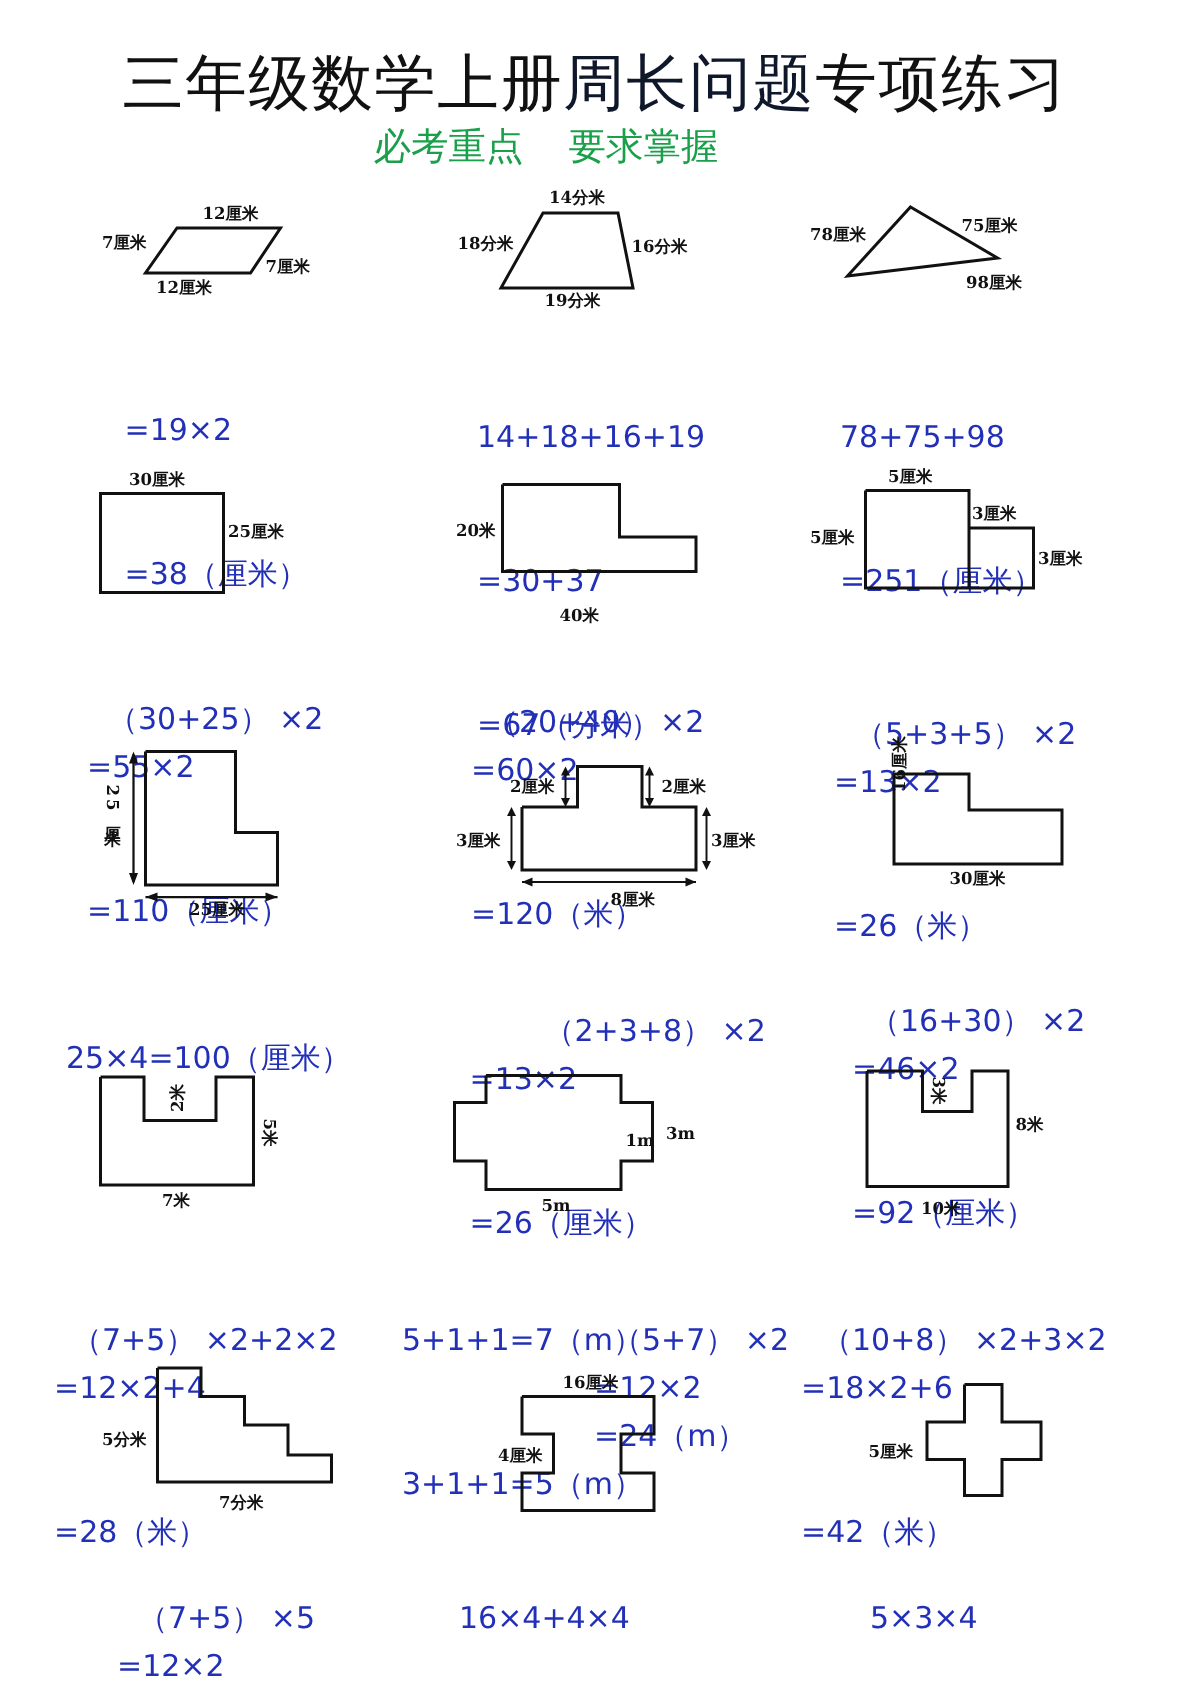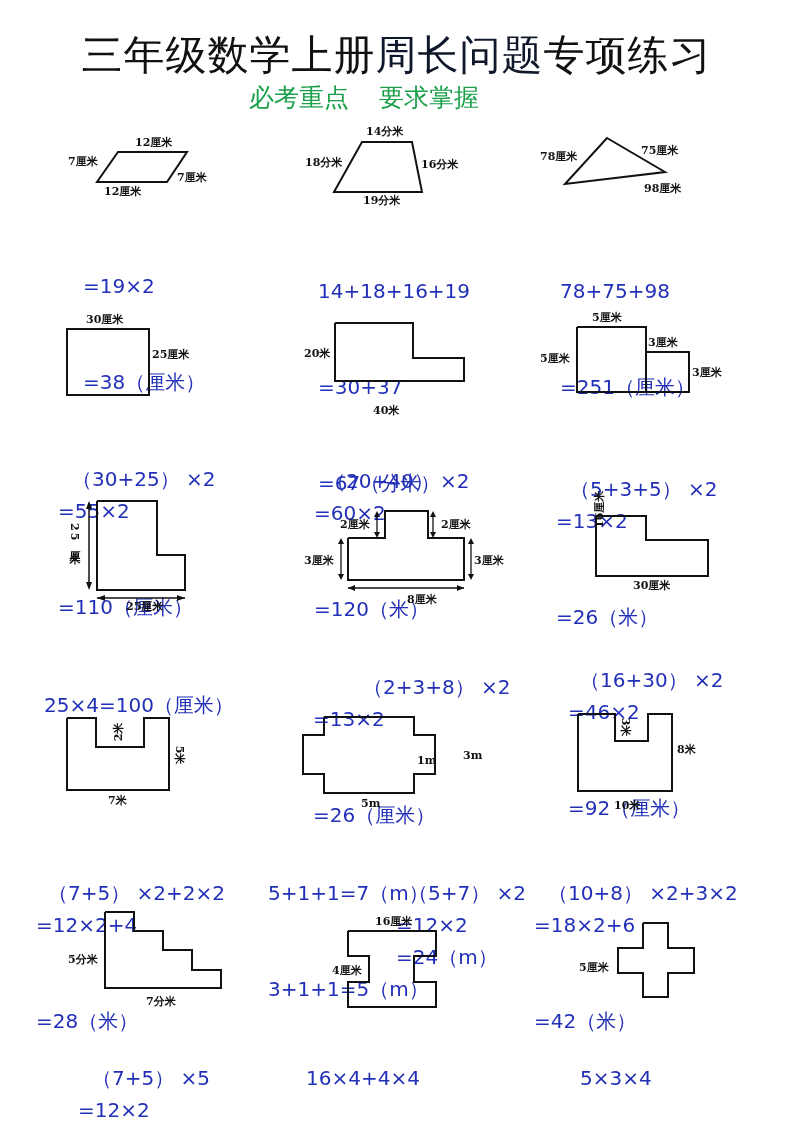--- a/index.html
+++ b/index.html
@@ -213,21 +213,21 @@
   </div>
 </div>
 
 <div>
   <div class="fig" style="left:302px;top:716px;">
     <svg width="136" height="80">
         <polyline points="22,1 112,1 112,19 133,19 133,58 112,58 112,77 22,77 22,58 1,58 1,19 22,19 22,1" fill="none" stroke="#111" stroke-width="2"></polyline>
       </svg>
   </div>
   <span class="lbl" style="left:417px;top:721px;margin-top:34px;">1m</span>
-  <span class="lbl" style="left:463px;top:750px;">3m</span>
+  <span class="lbl" style="left:444px;top:750px;">3m</span>
   <span class="lbl" style="left:361px;top:798px;text-align:right;">5m</span>
   <div class="sol" style="left:268px;top:813px;">
     <div>5+1+1=7（m）</div>
     <div>3+1+1=5（m）</div>
   </div>
   <div class="sol" style="left:408px;top:813px;">
     <div>（5+7） ×2</div>
   </div>
   <div class="sol" style="left:396px;top:845px;">
     <div>=12×2</div>

